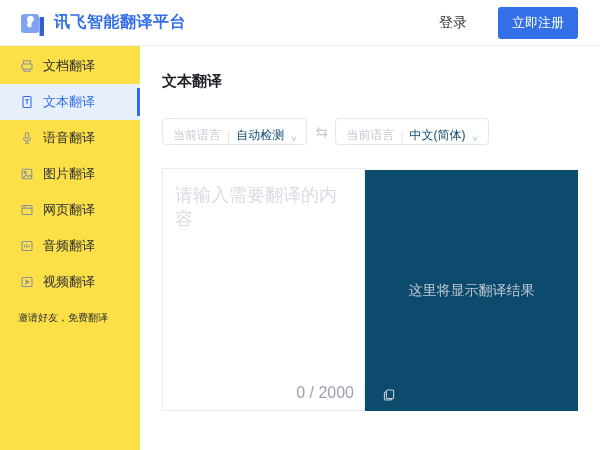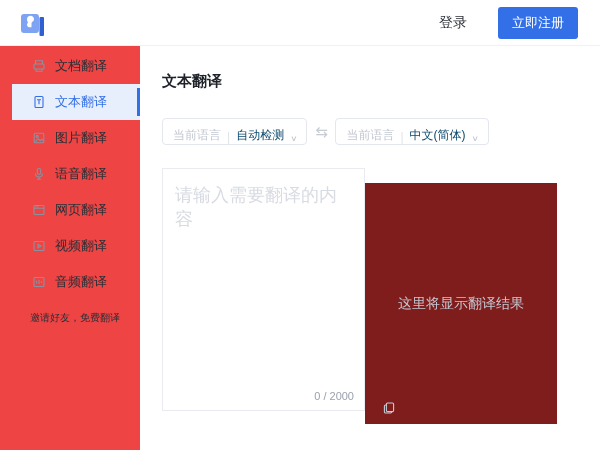--- a/index.html
+++ b/index.html
@@ -14,21 +14,21 @@
   .home-group { display:flex; align-items:center; gap:6px; margin-left:30px;
     font-size:14px; color:#2b2f36; cursor:pointer; }
   .spacer { flex:1; }
   .login-link { font-size:14px; color:#2b2f36; margin-right:31px; cursor:pointer; }
   .register-btn { background:#3370e7; color:#fff; border:none; border-radius:3px;
     font-size:13px; padding:7px 14px; cursor:pointer;
     font-family:"Liberation Sans","DejaVu Sans",sans-serif;text-align:right; }
 
   
   .layout { display:flex; height:404px; }
-  .sidebar { width:140px; background:#ef4444; padding-top:2px; flex-shrink:0;padding-left:12px; }
+  .sidebar { width:140px; background:#fde047; padding-top:2px; flex-shrink:0; }
   .side-item { height:36px; display:flex; align-items:center; gap:9px;
     padding-left:20px; font-size:13px; color:#2b2f36; position:relative; cursor:pointer; }
   .side-item .ic { display:flex; width:14px; height:14px; }
   .side-item.active { background:#e7eefc; color:#3370e7; }
   .side-item.active::after { content:""; position:absolute; right:0; top:4px; bottom:4px;
     width:3px; background:#3370e7; }
   .invite-item { height:36px; display:flex; align-items:center; padding-left:18px;
     font-size:10px; color:#2b2f36; cursor:pointer; }
 
   
@@ -43,40 +43,41 @@
   .lang-select .chevron { color:#c2c7d1; font-size:10px; transform:scaleY(.8); }
   .swap { width:28px; text-align:center; color:#c6cbd4; font-size:15px; cursor:pointer; user-select:none; }
 
   .panels { display:flex; margin-top:23px; }
   .input-panel { width:203px; height:243px; background:#fff;
     border:1px solid #e9ebf1; position:relative; }
   .input-panel textarea { width:100%; height:214px; border:none; outline:none; resize:none;
     padding:14px 12px; font-size:18px; color:#2b2f36; background:transparent;
     font-family:"Liberation Sans","DejaVu Sans",sans-serif; }
   .input-panel textarea::placeholder { color:#d8dbe2; }
-  .char-count { position:absolute; right:10px; bottom:8px; font-size:11px; color:#9aa1ad; }
-  .result-panel { width:192px; height:241px; margin-top:15px; background:#7f1d1d; position:relative; }
+  .char-count { position:absolute; right:10px; bottom:8px; font-size:16px; color:#9aa1ad; }
+  .result-panel { width:213px; height:241px; margin-top:2px; background:#0c4a6e; position:relative; }
   .result-placeholder { position:absolute; top:50%; left:50%; transform:translate(-50%,-50%);
     font-size:14px; color:#c3c8d2; white-space:nowrap; }
   .copy-btn { position:absolute; left:18px; bottom:10px; display:flex; cursor:pointer; }
 
   svg { display:block; }
 </style>
 </head>
 <body>
 
 <header class="header">
   <div class="logo-wrap">
     <span>
       <svg width="26" height="26" viewBox="0 0 26 26">
         <rect x="1" y="4" width="18" height="19" rx="3" fill="#7da3f2"></rect>
         <path d="M7 9c0-2 1.6-3.3 3.5-3.3S14 7 14 9c0 1.4-.7 2.2-1.6 2.8-.6.4-.9.9-.9 1.6v3.8c-2.5.6-4.5-.4-4.5-2.4 0-1 .5-1.6 1.2-2.2C7.5 12 7 10.6 7 9z" fill="#ffffff"></path>
         <rect x="19.5" y="7" width="4.5" height="19" rx="1" fill="#2f5fd0"></rect>
       </svg>
     </span>
+    <span class="logo-text">讯飞智能翻译平台</span>
   </div>
   <div class="spacer"></div>
   <span class="login-link">登录</span>
   <button class="register-btn">立即注册</button>
 </header>
 
 <div class="layout">
 
   <aside class="sidebar">
     <div class="side-item">
@@ -94,62 +95,62 @@
         <svg width="14" height="14" viewBox="0 0 14 14" fill="none" stroke="#3370e7" stroke-width="1.1">
           <rect x="3" y="1.5" width="8" height="11" rx="1"></rect>
             <path d="M5 4.8h4M7 4.8v4.4"></path>
         </svg>
       </span>
       <span>文本翻译</span>
     </div>
     <div class="side-item">
       <span class="ic">
         <svg width="14" height="14" viewBox="0 0 14 14" fill="none" stroke="#8a91a0" stroke-width="1.1">
+          <rect x="5.3" y="1.5" width="3.4" height="6" rx="1.7"></rect>
+            <path d="M3.5 6.5a3.5 3.5 0 0 0 7 0M7 10v2.3M5 12.3h4"></path>
+        </svg>
+      </span>
+      <span>语音翻译</span>
+    </div>
+    <div class="side-item">
+      <span class="ic">
+        <svg width="14" height="14" viewBox="0 0 14 14" fill="none" stroke="#8a91a0" stroke-width="1.1">
           <rect x="2.2" y="2.2" width="9.6" height="9.6" rx="1"></rect>
             <circle cx="5.2" cy="5.4" r="1"></circle>
             <path d="M3.5 10.5l2.8-2.8 2 2 1.5-1.5 1.8 1.8"></path>
         </svg>
       </span>
       <span>图片翻译</span>
-    </div>
-    <div class="side-item">
-      <span class="ic">
-        <svg width="14" height="14" viewBox="0 0 14 14" fill="none" stroke="#8a91a0" stroke-width="1.1">
-          <rect x="5.3" y="1.5" width="3.4" height="6" rx="1.7"></rect>
-            <path d="M3.5 6.5a3.5 3.5 0 0 0 7 0M7 10v2.3M5 12.3h4"></path>
-        </svg>
-      </span>
-      <span>语音翻译</span>
     </div>
     <div class="side-item">
       <span class="ic">
         <svg width="14" height="14" viewBox="0 0 14 14" fill="none" stroke="#8a91a0" stroke-width="1.1">
           <rect x="2" y="2.5" width="10" height="9" rx="1"></rect>
             <path d="M2 5.2h10M3.6 3.9h1M5.4 3.9h1"></path>
         </svg>
       </span>
       <span>网页翻译</span>
     </div>
     <div class="side-item">
       <span class="ic">
         <svg width="14" height="14" viewBox="0 0 14 14" fill="none" stroke="#8a91a0" stroke-width="1.1">
           <rect x="2" y="2.5" width="10" height="9" rx="1"></rect>
-            <path d="M6 5.2l3 1.8-3 1.8z"></path>
+            <path d="M4.6 8.5V5.7M7 9V5M9.4 8V6.2"></path>
         </svg>
       </span>
-      <span>视频翻译</span>
+      <span>音频翻译</span>
     </div>
     <div class="side-item">
       <span class="ic">
         <svg width="14" height="14" viewBox="0 0 14 14" fill="none" stroke="#8a91a0" stroke-width="1.1">
           <rect x="2" y="2.5" width="10" height="9" rx="1"></rect>
-            <path d="M4.6 8.5V5.7M7 9V5M9.4 8V6.2"></path>
+            <path d="M6 5.2l3 1.8-3 1.8z"></path>
         </svg>
       </span>
-      <span>音频翻译</span>
+      <span>视频翻译</span>
     </div>
     <div class="invite-item">邀请好友，免费翻译</div>
   </aside>
 
   <main class="main">
     <h2 class="main-title">文本翻译</h2>
 
     <div class="select-row">
       <div class="lang-select">
         <span class="prefix">当前语言</span>

